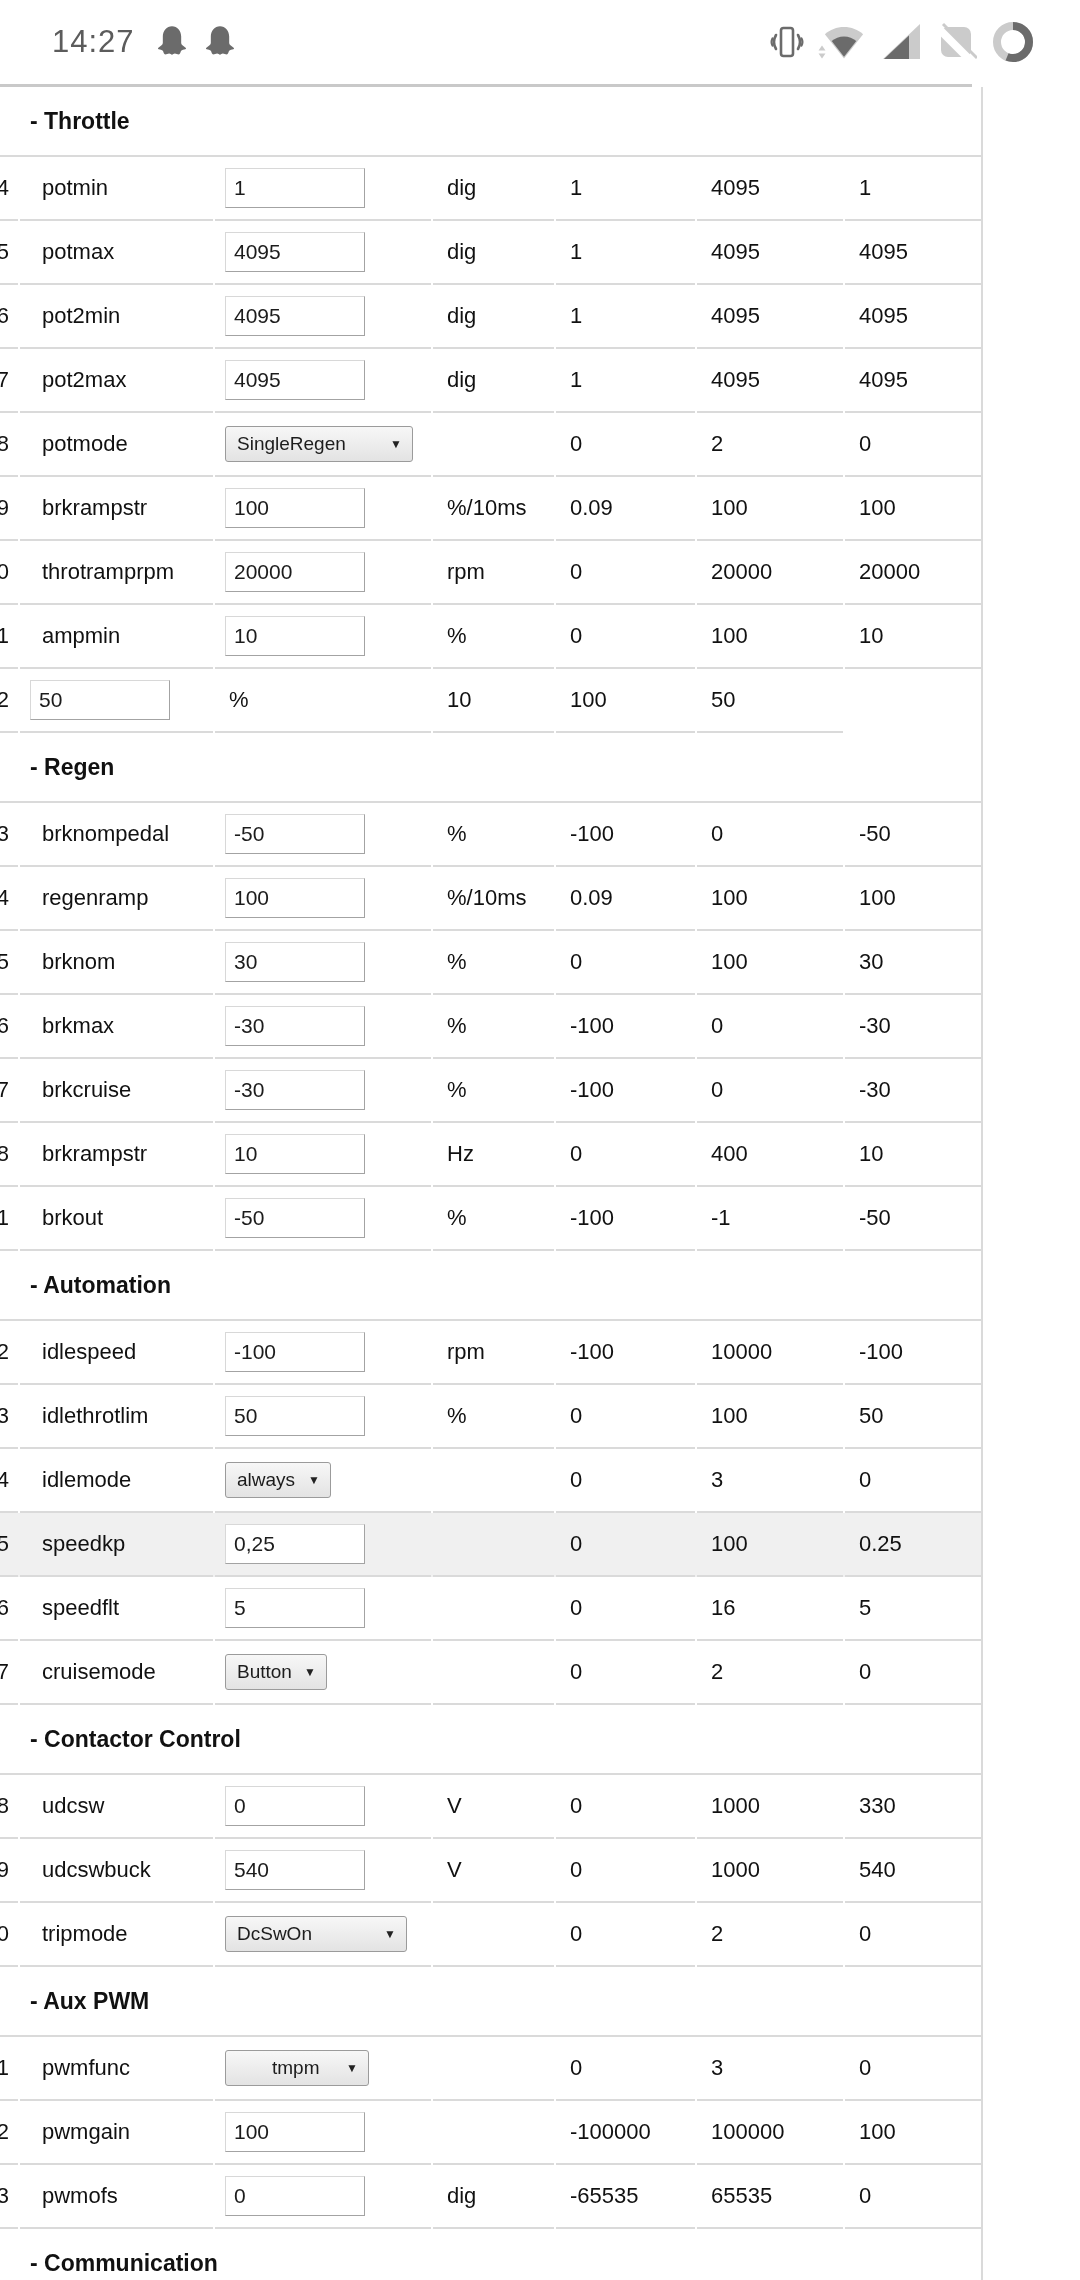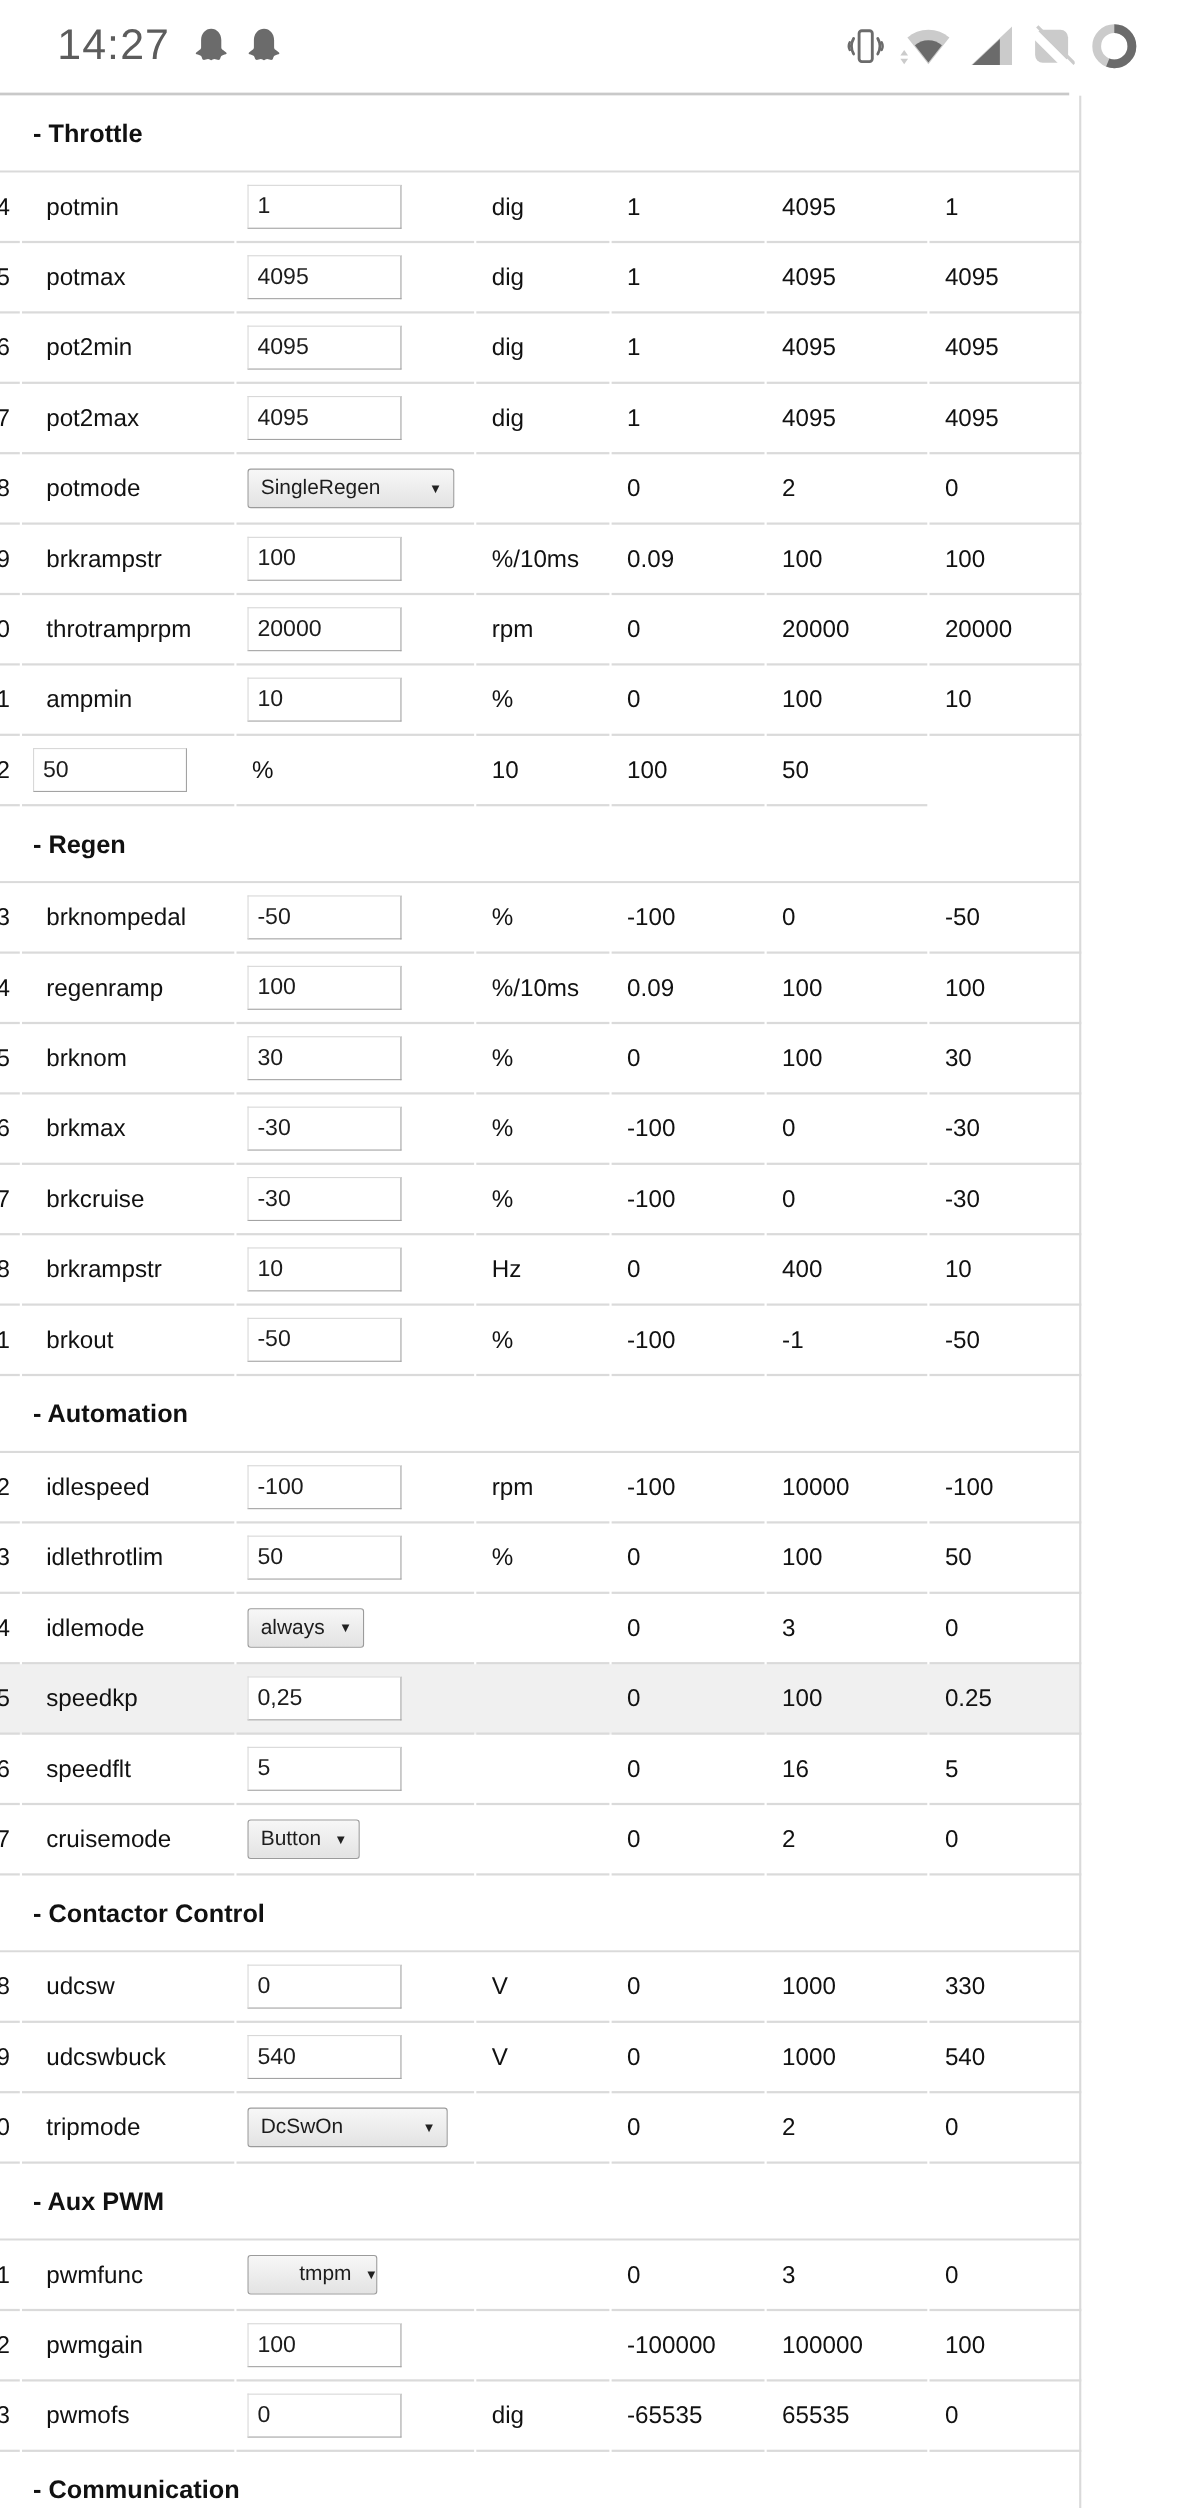--- a/index.html
+++ b/index.html
@@ -2,21 +2,21 @@
 <html><head>
 <meta charset="utf-8">
 <style>
   html,body{margin:0;padding:0;background:#fff;}
   body{
     width:1080px;height:2280px;overflow:hidden;position:relative;
     font-family:"Liberation Sans",sans-serif;color:#111;
   }
   
   .status-bar{height:84px;display:flex;align-items:center;position:relative;background:#fff;}
-  .sb-time{font-size:39px;color:#5c5c5c;margin-left:52px;letter-spacing:1px;}
+  .sb-time{font-size:31px;color:#5c5c5c;margin-left:52px;letter-spacing:1px;}
   .sb-ghosts{display:flex;align-items:center;margin-left:18px;gap:10px;}
   .sb-right{position:absolute;right:44px;top:0;height:84px;display:flex;align-items:center;gap:13px;}
   .status-divider{height:3px;width:972px;background:#c9c9c9;}
   
   .content{position:relative;margin-left:-22px;width:1005px;border-right:2px solid #dadada;box-sizing:border-box;background:#fff;}
   .section-header{
     height:70px;display:flex;align-items:center;padding-left:52px;
     font-weight:bold;font-size:23px;color:#111;
     border-bottom:2px solid #dadada;box-sizing:border-box;background:#fff;
   }
@@ -40,21 +40,21 @@
   .select{
     height:36px;box-sizing:border-box;border:1px solid #9b9b9b;border-radius:3px;
     background:linear-gradient(#f7f7f7,#e3e3e3);
     display:flex;align-items:center;justify-content:space-between;
     padding:0 10px 0 11px;font-size:19px;color:#1c1c1c;cursor:default;white-space:nowrap;
   }
   .select .arr{font-size:12px;margin-left:12px;color:#222;}
   .prow[data-param="potmode"]   .select{width:188px;}
   .prow[data-param="idlemode"]  .select{width:106px;text-align:right;}
   .prow[data-param="tripmode"]  .select{width:182px;}
-  .prow[data-param="pwmfunc"]   .select{width:118px;padding-left:46px;}
+  .prow[data-param="pwmfunc"]   .select{width:144px;padding-left:46px;}
   svg{display:block;}
 </style>
 </head>
 <body>
 
 <div class="status-bar">
   <span class="sb-time">14:27</span>
   <span class="sb-ghosts">
     <svg width="38" height="38" viewBox="0 0 24 24">
       <path fill="#6b6b6b" d="M12 2C8.7 2 6.2 4.8 6.2 8.5v4.2c0 .5-.3 1-.8 1.4l-2 1.5c-.4.3-.3.9.2 1 .9.2 2.1.5 2.6 1 .6.6.4 1.9 1.2 2.2.8.3 1.8-.5 2.8-.5.7 0 1.3.7 1.8.7s1.1-.7 1.8-.7c1 0 2 .8 2.8.5.8-.3.6-1.6 1.2-2.2.5-.5 1.7-.8 2.6-1 .5-.1.6-.7.2-1l-2-1.5c-.5-.4-.8-.9-.8-1.4V8.5C17.8 4.8 15.3 2 12 2z"></path>

